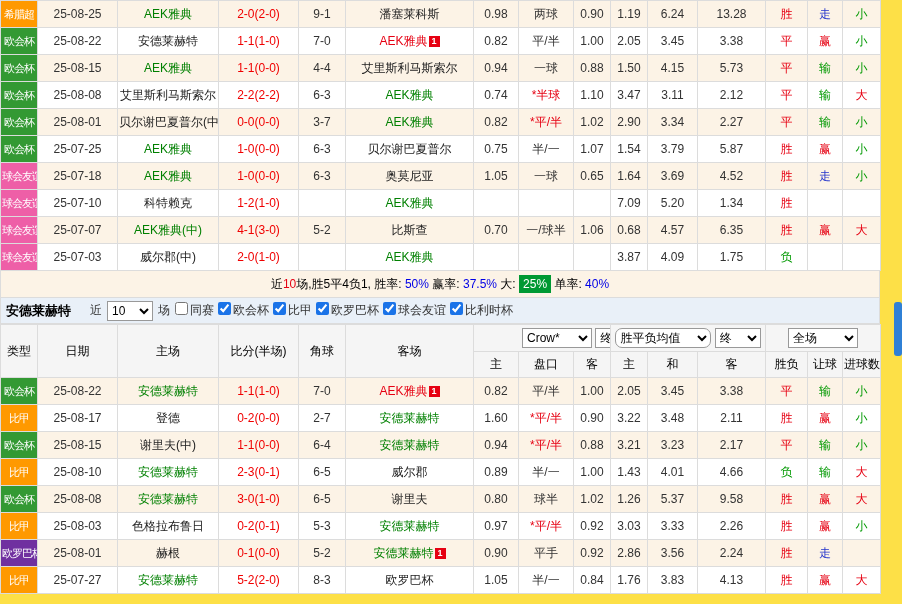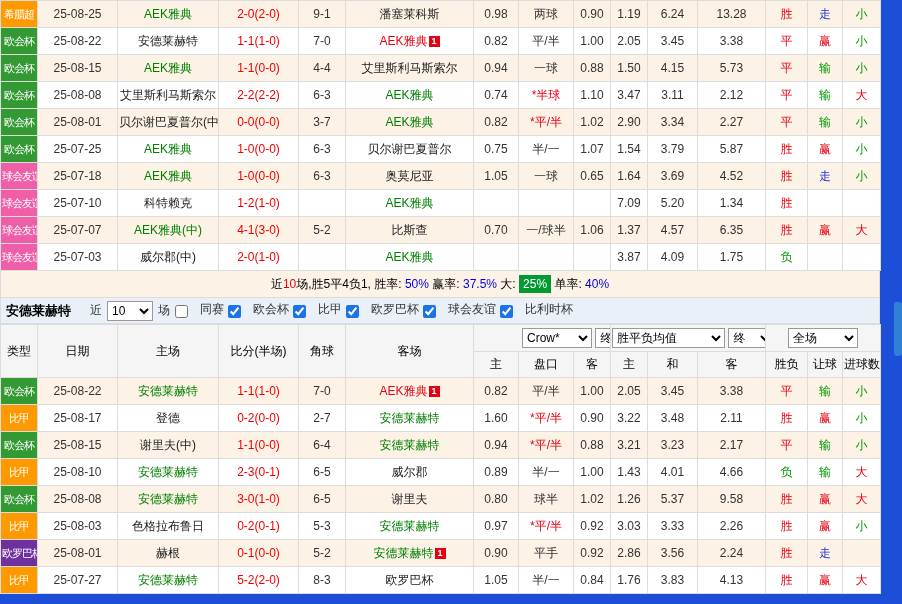--- a/index.html
+++ b/index.html
@@ -1,18 +1,18 @@
 <!DOCTYPE html>
 <html><head>
 <meta charset="utf-8">
 <style>
   *{margin:0;padding:0;box-sizing:border-box;}
   html,body{background:#fff;}
   body{font-family:"Liberation Sans","DejaVu Sans",sans-serif;}
-  #screen{position:relative;width:902px;height:604px;overflow:hidden;background:#1d4ed8;font-size:12px;color:#333;}
+  #screen{position:relative;width:902px;height:604px;overflow:hidden;background:#fde047;font-size:12px;color:#333;}
   table.grid{border-collapse:collapse;table-layout:fixed;width:880px;}
   .grid td,.grid th{border:1px solid #dcdcdc;height:27px;text-align:center;vertical-align:middle;
     overflow:hidden;white-space:nowrap;font-weight:normal;padding:0 1px;font-size:12px;}
   tbody tr:nth-child(odd) td{background:#fcf3e6;}
   tbody tr:nth-child(even) td{background:#ffffff;}
   td.league{color:#fff;font-size:11px;letter-spacing:-1px;}
   td.score{color:#f00000;}
   .team{cursor:pointer;}
   .team.focus{color:#008000;}
   .team.vs{color:#e60012;}
@@ -22,25 +22,25 @@
   .summary-row{width:880px;height:27px;line-height:26px;text-align:center;background:#fcf3e6;
     border:1px solid #dcdcdc;border-top:none;overflow:hidden;}
   .sumbox{background:#009933;color:#fff;padding:2px 4px;}
   .section-bar{width:880px;height:26px;background:#e9f0f8;border:1px solid #dcdcdc;border-top:none;
     display:flex;align-items:center;gap:5px;padding:0 5px;overflow:hidden;}
   .sec-title{font-weight:bold;font-size:13px;color:#000;margin-right:14px;}
   select{font-size:12px;height:20px;border:1px solid #999;background:#fff;color:#000;}
   .sel-count{width:46px;}
   .sel-m{width:70px;margin-left:47px;}
   .sel-s{width:46px;}
-  .sel-l{width:113px;}
+  .sel-l{width:96px;border-radius:7px;}
   .sel-scope{width:70px;}
   .hd th{background:#f5f5f5;color:#000;}
   .hd.sub th{height:26px;}
-  .cb-label{display:inline-flex;align-items:flex-end;gap:12px;margin-right:4px;color:#333;cursor:pointer;}
+  .cb-label{display:inline-flex;align-items:flex-start;gap:2px;margin-right:4px;color:#333;cursor:pointer;}
   .cb-label input{width:13px;height:13px;accent-color:#1a73e8;}
   .scroll-thumb{position:absolute;right:0;top:302px;width:8px;height:54px;background:#2f80d6;border-radius:3px;}
 </style>
 </head>
 <body>
 
 <div id="screen">
 
   <table class="grid">
     <colgroup>
@@ -200,21 +200,21 @@
         <tr>
           <td class="league" style="background: rgb(238, 95, 167);">球会友谊</td>
           <td>25-07-07</td>
           <td><span class="team focus">AEK雅典(中)</span></td>
           <td class="score">4-1(3-0)</td>
           <td>5-2</td>
           <td><span class="team normal">比斯查</span></td>
           <td>0.70</td>
           <td>一/球半</td>
           <td>1.06</td>
-          <td>1.37</td>
+          <td>0.68</td>
           <td>4.57</td>
           <td>6.35</td>
           <td style="color: rgb(230, 0, 18);">胜</td>
           <td style="color: rgb(230, 0, 18);">赢</td>
           <td style="color: rgb(230, 0, 18);">大</td>
         </tr>
         <tr>
           <td class="league" style="background: rgb(238, 95, 167);">球会友谊</td>
           <td>25-07-03</td>
           <td><span class="team normal">威尔郡(中)</span></td>

